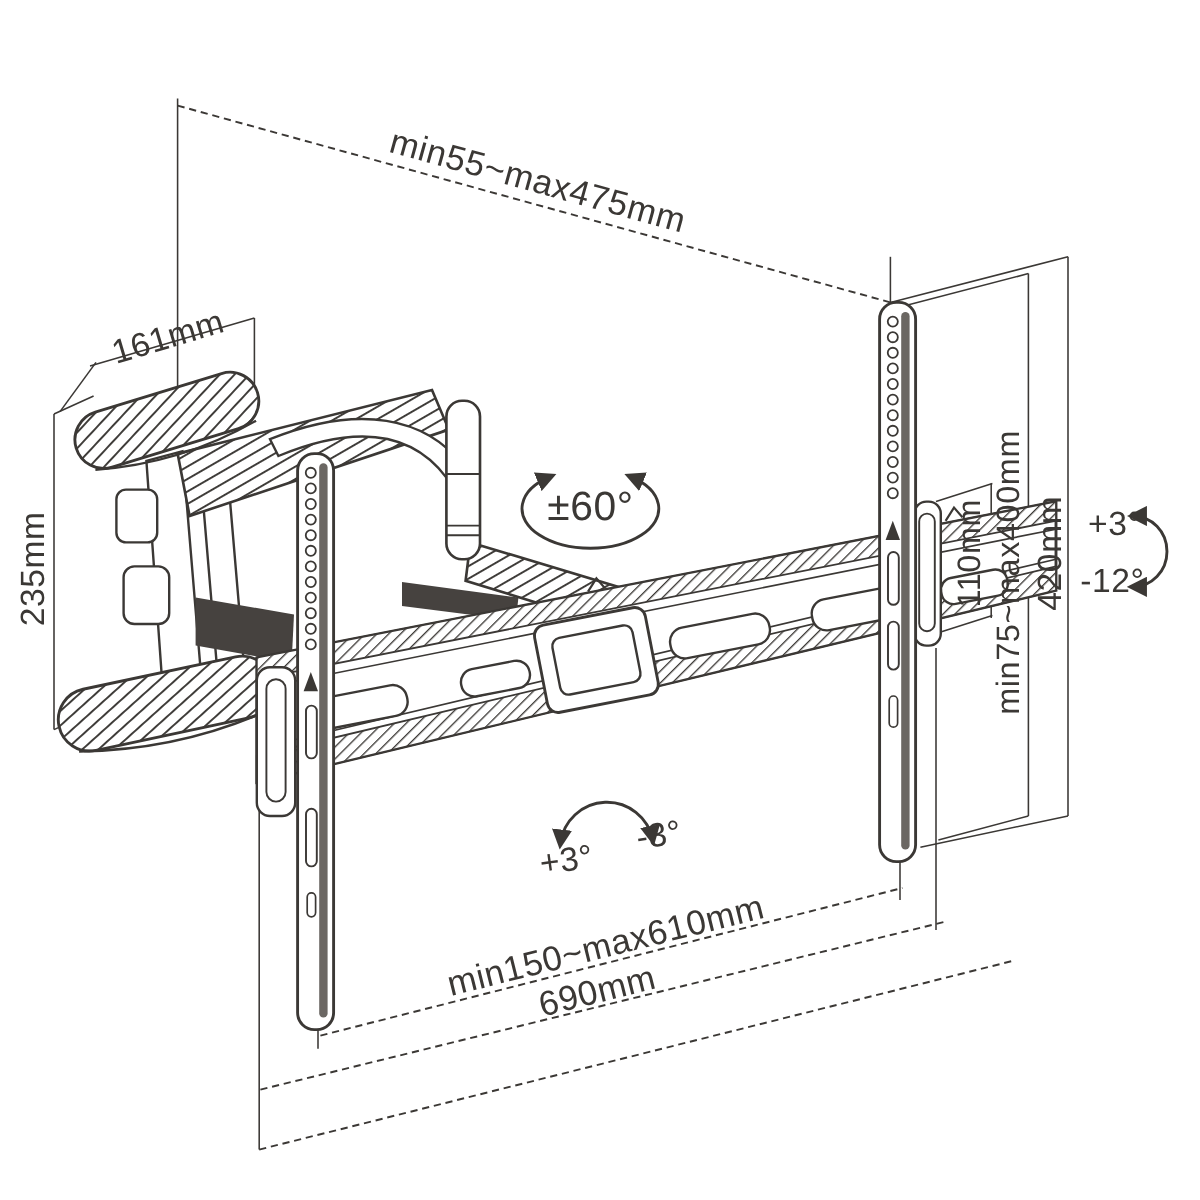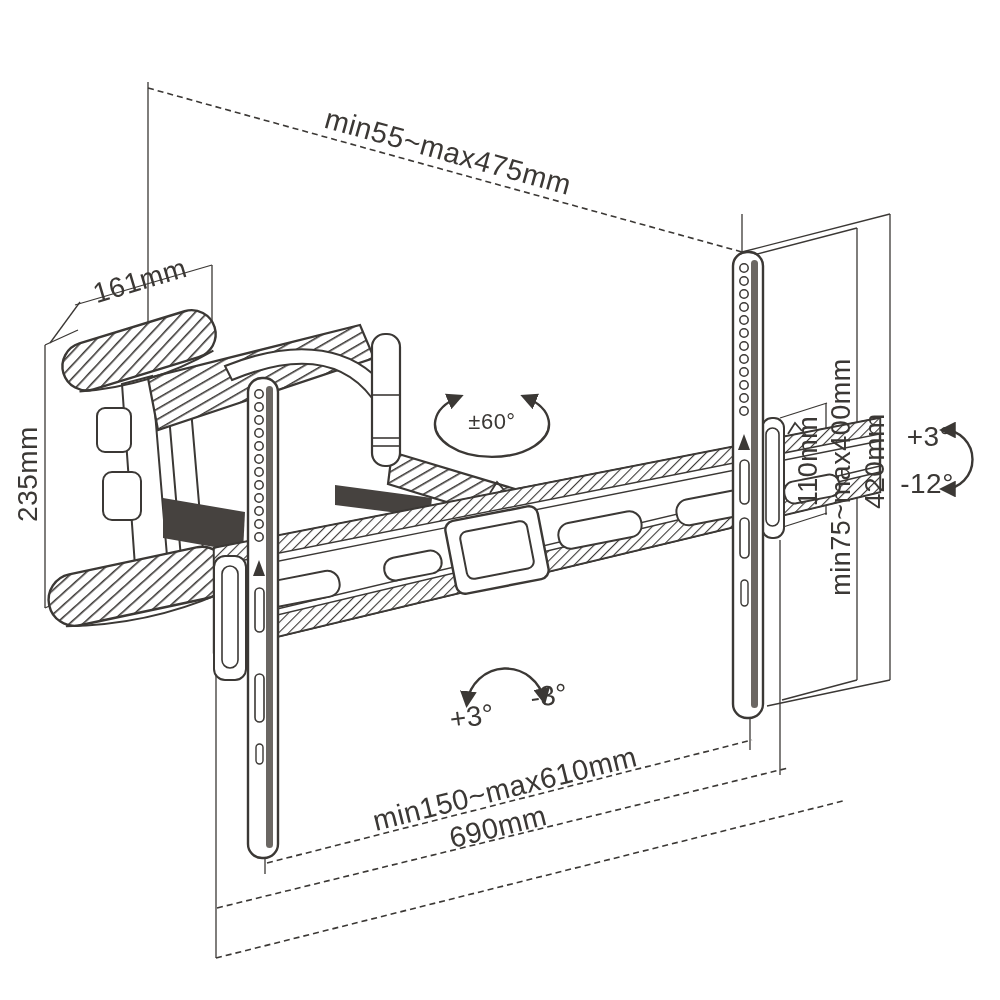--- a/index.html
+++ b/index.html
@@ -179,21 +179,21 @@
     <path d="M944,430 A28,29 0 0 1 944,489" marker-start="url(#arw)" marker-end="url(#arw)"></path>
   </g>
 </svg>
 
 <div class="dim-label" style="left:448px;top:152px;font-size:29px;transform:translate(-50%,-50%) rotate(15.5deg);">min55~max475mm</div>
 
 <div class="dim-label" style="left:140px;top:281px;font-size:28px;transform:translate(-50%,-50%) rotate(-16.5deg);">161mm</div>
 
 <div class="dim-label" style="left:28px;top:474px;font-size:28px;transform:translate(-50%,-50%) rotate(-90deg);">235mm</div>
 
-<div class="dim-label" style="left:492px;top:422px;font-size:22px;">±60°</div>
+<div class="dim-label" style="left:492px;top:422px;font-size:34px;">±60°</div>
 
 <div class="dim-label" style="left:808px;top:461px;font-size:27px;transform:translate(-50%,-50%) rotate(-90deg);">110mm</div>
 
 <div class="dim-label" style="left:841px;top:477px;font-size:27px;transform:translate(-50%,-50%) rotate(-90deg);">min75~max400mm</div>
 
 <div class="dim-label" style="left:875px;top:461px;font-size:28px;transform:translate(-50%,-50%) rotate(-90deg);">420mm</div>
 
 <div class="dim-label" style="left:929px;top:437px;font-size:28px;">+3°</div>
 
 <div class="dim-label" style="left:927px;top:484px;font-size:28px;">-12°</div>

